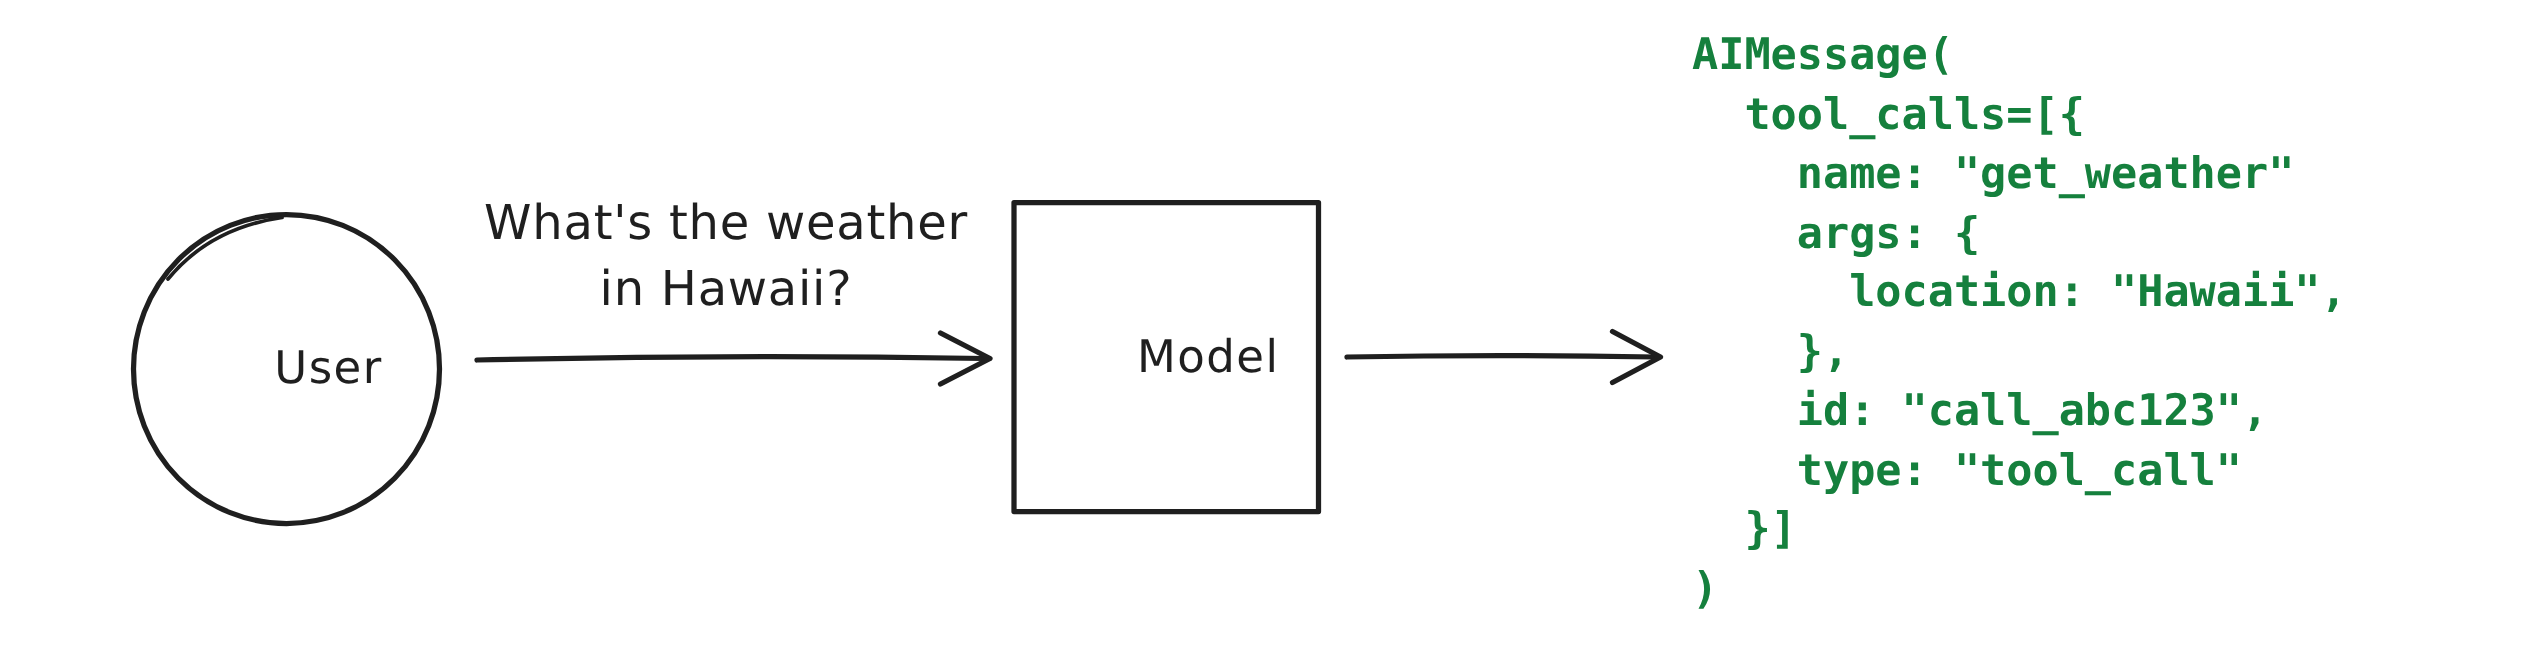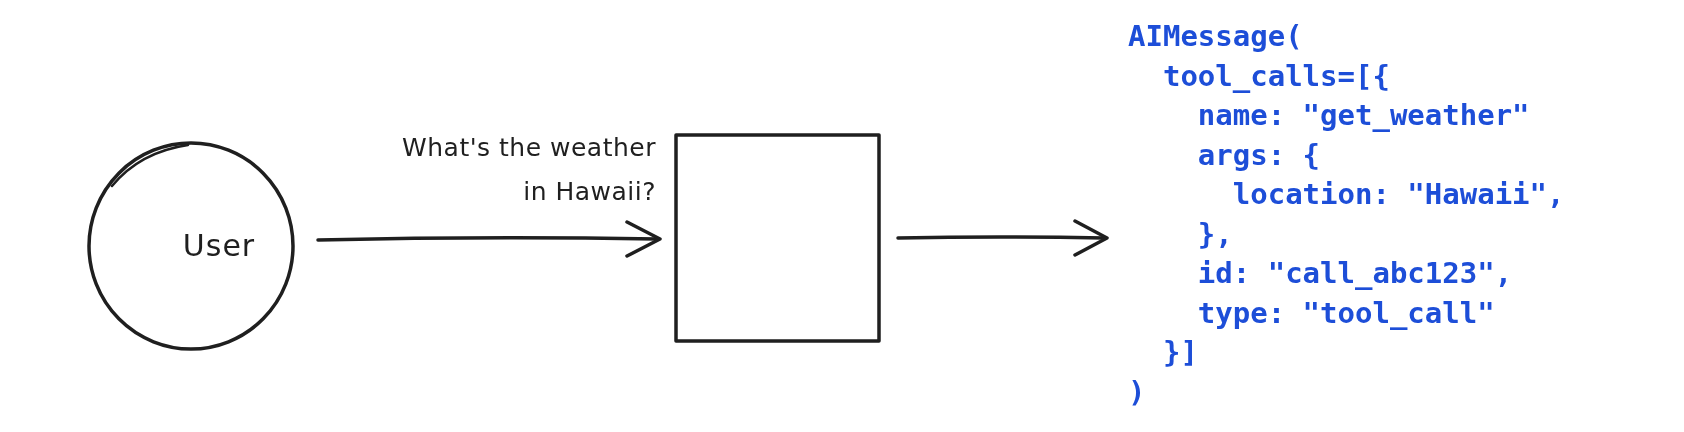--- a/index.html
+++ b/index.html
@@ -41,35 +41,35 @@
   }
   .model-label {
     left: 676px;
     top: 221px;
     width: 203px;
   }
   .edge-label {
     left: 312px;
     top: 126px;
     width: 344px;
-    text-align: right;
-    font-size: 25px;
+    text-align: center;
+    font-size: 32px;
     line-height: 44px;
     letter-spacing: 0.5px;
   }
   .code-block {
     position: absolute;
     left: 1128px;
     top: 17px;
     margin: 0;
     font-family: "DejaVu Sans Mono", monospace;
     font-size: 29px;
     font-weight: 700;
     line-height: 39.5px;
-    color: #1d4ed8;
+    color: #15803d;
     white-space: pre;
   }
 </style>
 </head>
 <body>
 
 <div class="canvas">
 
   <svg class="shapes" viewBox="0 0 1684 432" fill="none" stroke="#1f1f1f" stroke-width="3.5" stroke-linecap="round" stroke-linejoin="round">
 
@@ -85,20 +85,21 @@
     <path d="M 1075 221 L 1107 238 L 1075 255"></path>
   </svg>
 
   <div class="label node-label user-label">User</div>
 
   <div class="label edge-label">
     <div>What's the weather</div>
     <div>in Hawaii?</div>
   </div>
 
+  <div class="label node-label model-label">Model</div>
 
   <pre class="code-block">AIMessage(
   tool_calls=[{
     name: "get_weather"
     args: {
       location: "Hawaii",
     },
     id: "call_abc123",
     type: "tool_call"
   }]

